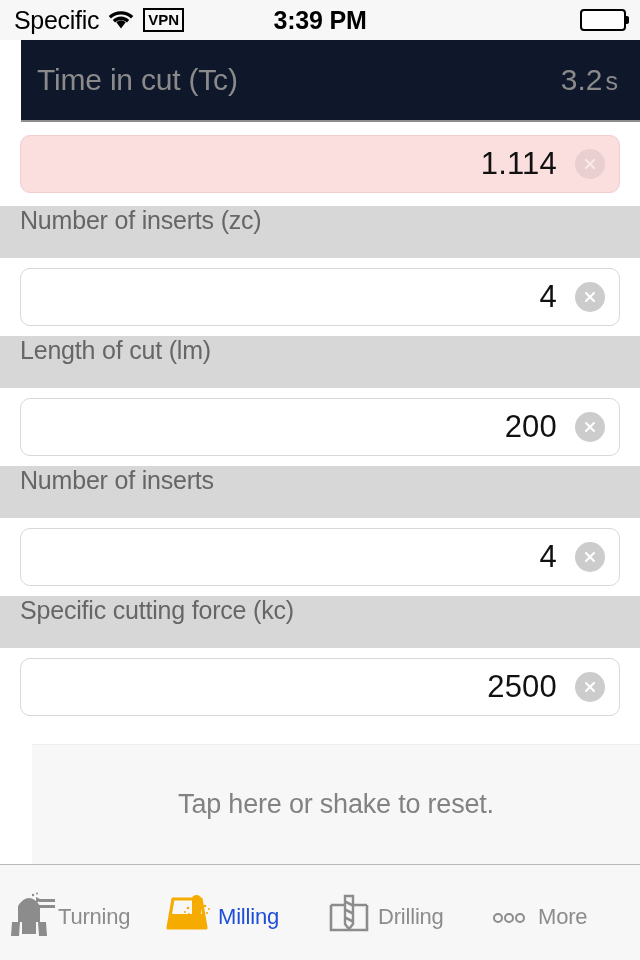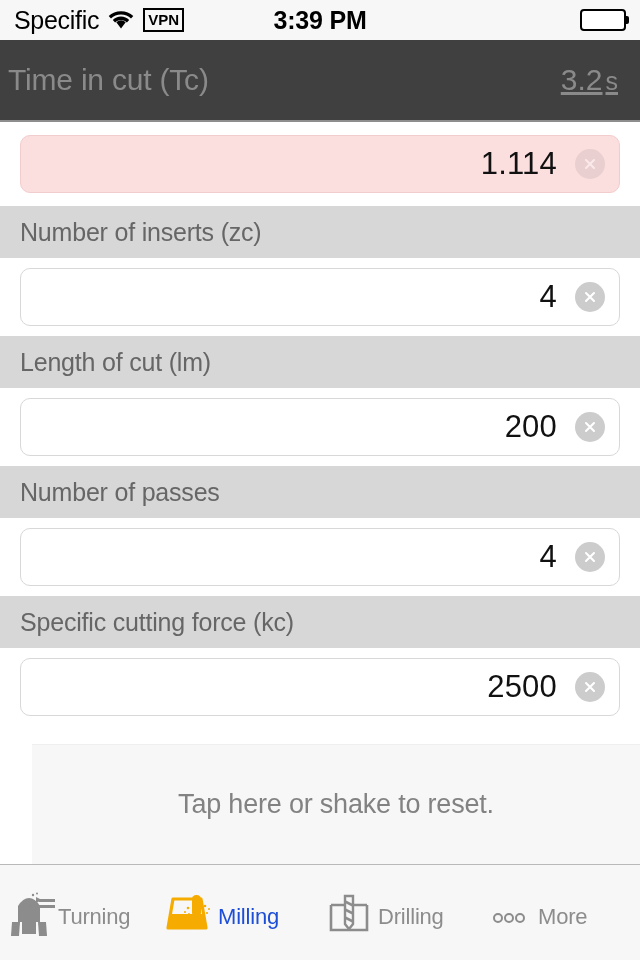--- a/index.html
+++ b/index.html
@@ -90,59 +90,59 @@
     transform: translateY(-50%);
     width: 3px;
     height: 8px;
     background: #000;
     border-radius: 0 2px 2px 0;
   }
 
   
   .result-header {
     flex: 0 0 82px;
-    background: #404040;
+    background: #0f172a;
     border-bottom: 2px solid #8e8e8e;
     display: flex;
     align-items: center;
     justify-content: space-between;
-    padding: 0 22px 0 8px;
+    padding: 0 22px 0 16px;
+    margin-left: 21px;
   }
   .result-title {
     font-size: 30px;
     color: #8a8a8a;
     font-weight: 400;
     letter-spacing: -0.2px;
   }
   .result-value {
     font-size: 30px;
     color: #8a8a8a;
     font-weight: 400;
     white-space: nowrap;
-    text-decoration: underline;
   }
   .result-value .unit {
     font-size: 25px;
     margin-left: 3px;
   }
 
   
   .form-area {
     flex: 1 1 auto;
     background: #ffffff;
     overflow: hidden;
     display: flex;
     flex-direction: column;
   }
   .field-label-row {
     background: #d7d7d7;
     height: 52px;
     flex: 0 0 52px;
     display: flex;
-    align-items: center;
+    align-items: flex-start;
     padding: 0 20px;
   }
   .field-label-row .label-text {
     font-size: 25px;
     color: #666666;
     font-weight: 400;
     letter-spacing: -0.2px;
   }
   .field-input-row {
     background: #ffffff;
@@ -313,21 +313,21 @@
         <span class="field-value">200</span>
         <span class="clear-btn">
           <svg width="18" height="18" viewBox="0 0 18 18">
             <path d="M5 5 L13 13 M13 5 L5 13" stroke="#ffffff" stroke-width="2.1" stroke-linecap="round"></path>
           </svg>
         </span>
       </div>
     </div>
 
     <div class="field-label-row">
-      <span class="label-text">Number of passes</span>
+      <span class="label-text">Number of inserts</span>
     </div>
     <div class="field-input-row">
       <div class="text-field">
         <span class="field-value">4</span>
         <span class="clear-btn">
           <svg width="18" height="18" viewBox="0 0 18 18">
             <path d="M5 5 L13 13 M13 5 L5 13" stroke="#ffffff" stroke-width="2.1" stroke-linecap="round"></path>
           </svg>
         </span>
       </div>

